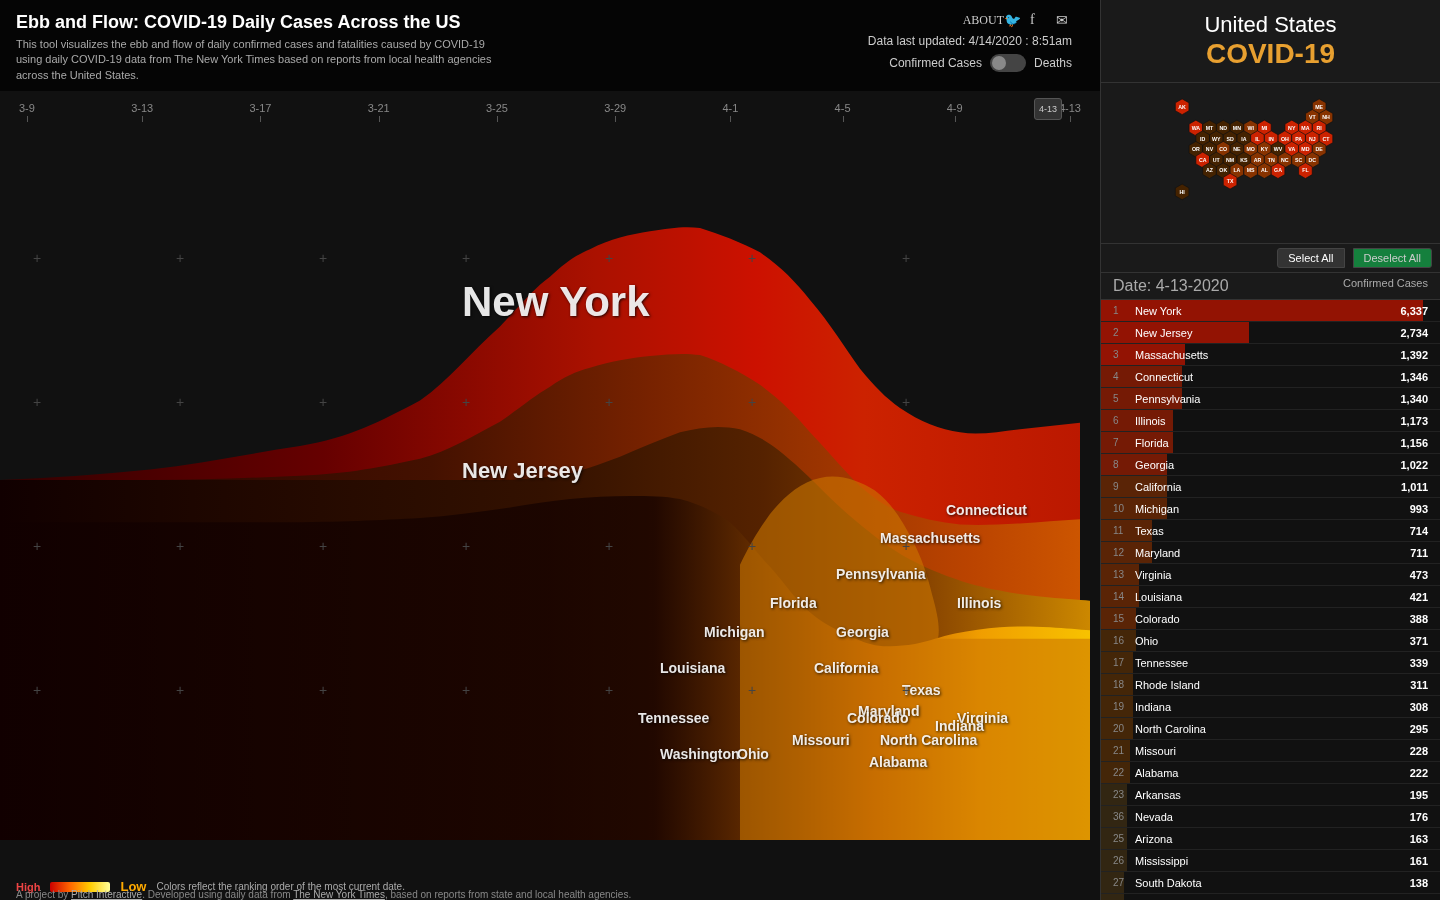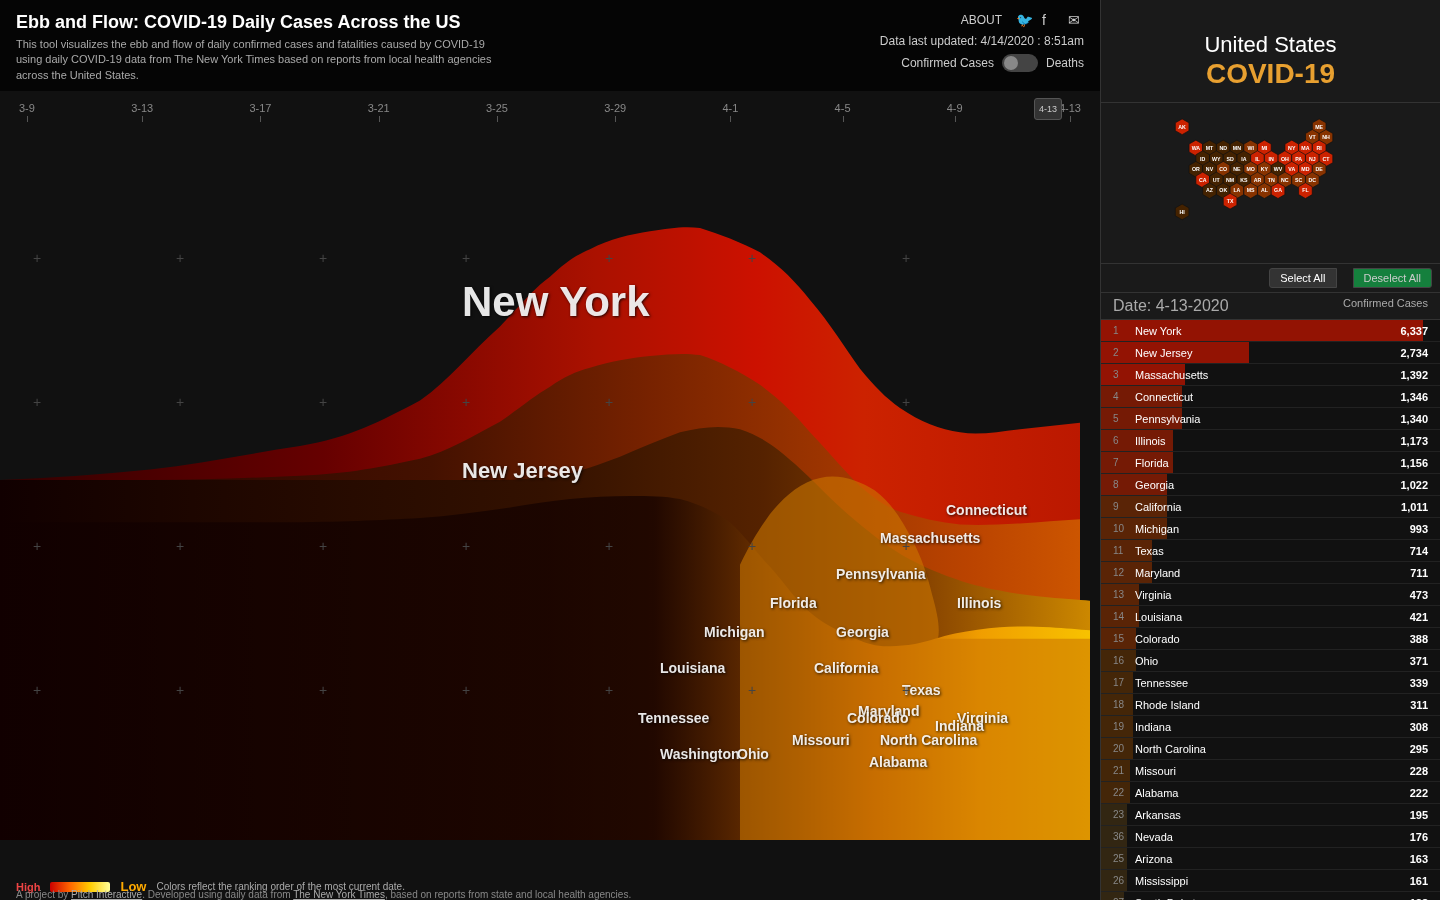--- a/index.html
+++ b/index.html
@@ -22,21 +22,21 @@
       flex-shrink: 0;
     }
 
     
     .header {
       position: absolute;
       top: 0;
       left: 0;
       right: 0;
       z-index: 10;
-      padding: 12px 16px 8px 16px;
+      padding: 12px 28px 8px 16px;
       background: rgba(0,0,0,0.7);
     }
     .header-top {
       display: flex;
       align-items: flex-start;
       justify-content: space-between;
     }
     .header-title {
       font-size: 18px;
       font-weight: bold;
@@ -51,21 +51,21 @@
     }
     .header-right {
       display: flex;
       flex-direction: column;
       align-items: flex-end;
       gap: 6px;
     }
     .header-nav {
       display: flex;
       align-items: center;
-      gap: 14px;
+      font-family: Liberation Serif, serif;
     }
     .about-link {
       font-size: 12px;
       color: #ccc;
       cursor: pointer;
     }
     .social-icons {
       display: flex;
       gap: 10px;
     }
@@ -243,21 +243,21 @@
       height: 900px;
       background: #111;
       border-left: 1px solid #333;
       display: flex;
       flex-direction: column;
       overflow: hidden;
     }
 
     .sidebar-header {
       background: #1a1a1a;
-      padding: 32px 16px 12px;
+      padding: 12px 16px 12px;
       text-align: center;
       border-bottom: 1px solid #333;
     }
     .sidebar-title {
       font-size: 22px;
       color: #fff;
       font-weight: normal;
     }
     .sidebar-subtitle {
       font-size: 28px;
@@ -284,21 +284,21 @@
       text-anchor: middle;
       dominant-baseline: middle;
       pointer-events: none;
       font-weight: bold;
     }
 
     
     .select-buttons {
       display: flex;
       justify-content: flex-end;
-      gap: 16px;
+      gap: 8px;
       padding: 4px 8px;
       background: #1a1a1a;
       border-bottom: 1px solid #333;
     }
     .select-btn {
       font-size: 11px;
       color: #ccc;
       background: #15803d;
       border: 1px solid #444;
       padding: 3px 10px;

